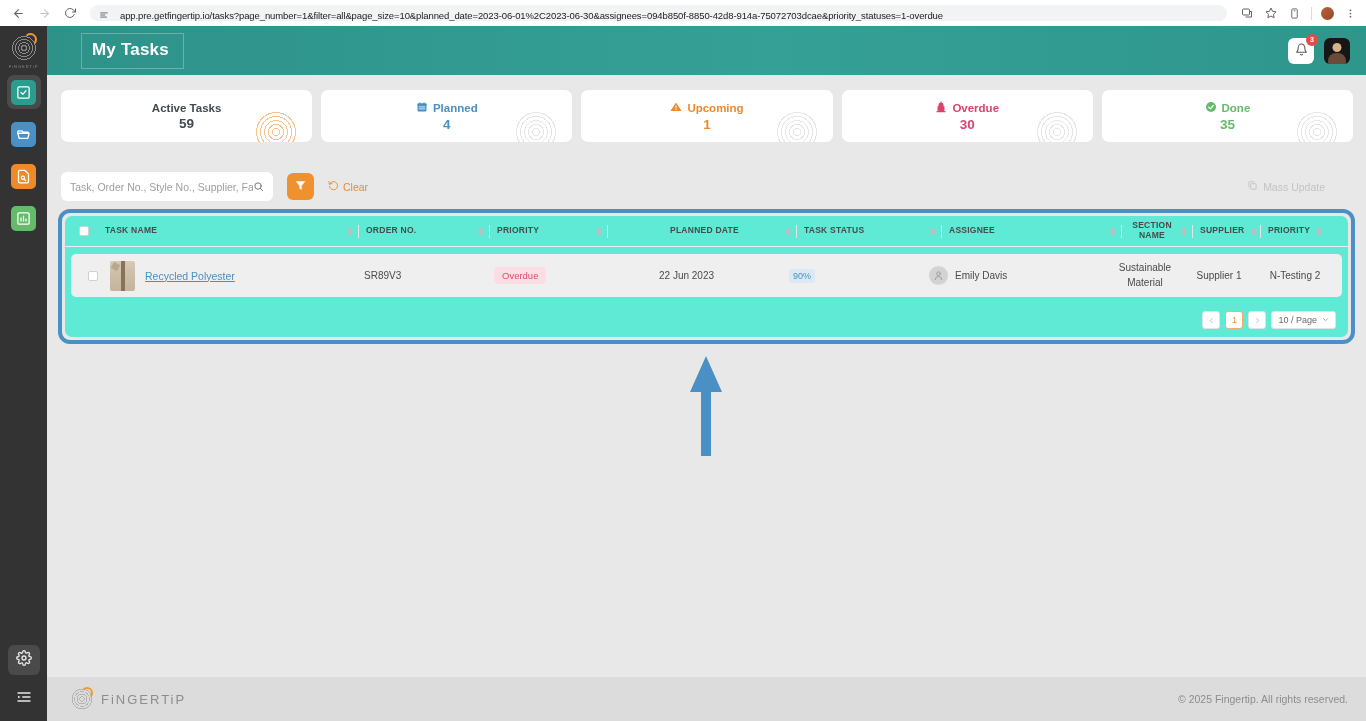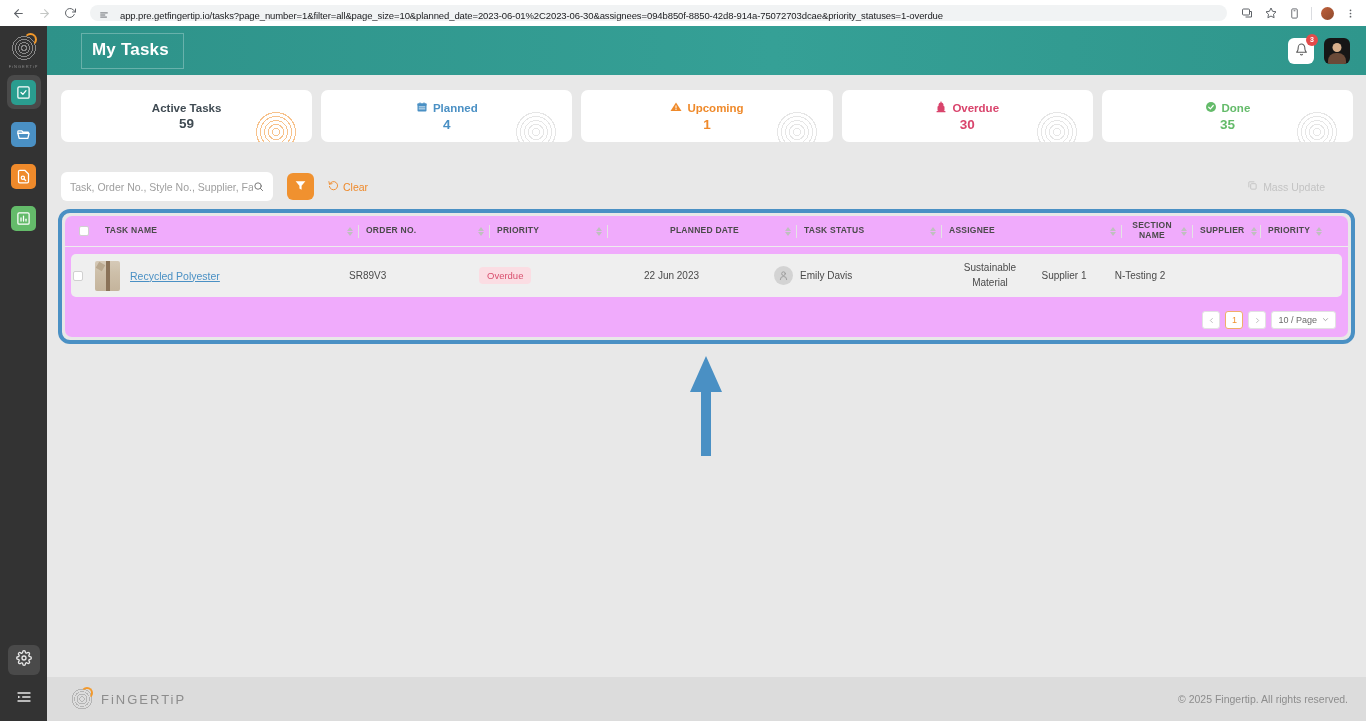--- a/index.html
+++ b/index.html
@@ -229,21 +229,21 @@
   
   .panel-highlight {
     position: absolute; left: 58px; top: 183px;
     width: 1297px; height: 135px;
     border: 4px solid #4a90c4;
     border-radius: 12px;
     padding: 3px;
   }
   .panel {
     width: 100%; height: 100%;
-    background: #f0abfc; border-radius: 7px;
+    background: #5eead4; border-radius: 7px;
     position: relative; overflow: hidden;
   }
   .thead {
     display: flex; align-items: center;
     height: 31px; padding: 0 0 0 14px;
     border-bottom: 1px solid #ededed;
   }
   .th {
     display: flex; align-items: center;
     font-size: 8.5px; font-weight: bold; color: #4a4a4a;
@@ -265,21 +265,21 @@
   .th-div { width: 1px; height: 13px; background: #e4e4e4; margin: 0 7px 0 5px; flex:0 0 auto; }
   .chk {
     width: 10px; height: 10px; border: 1px solid #d0d0d0;
     border-radius: 2px; background: #fff; flex: 0 0 auto;
   }
 
   .trow {
     display: flex; align-items: center;
     height: 43px; margin: 7px 6px 0 6px;
     background: #efefef; border-radius: 5px;
-    padding-left: 2px;
+    padding-left: 17px;
   }
   .td { display: flex; align-items: center; font-size: 10px; color: #4a4a4a; height: 100%; }
   .thumb {
     width: 25px; height: 30px; border-radius: 2px;
     background: linear-gradient(180deg,#d6cab8 0%,#cdbfa9 40%,#c4b49c 100%);
     position: relative; overflow: hidden; flex: 0 0 auto;
   }
   .thumb::before {
     content:""; position:absolute; left:50%; top:0; transform:translateX(-50%);
     width:4px; height:100%; background:#8a7258;
@@ -706,20 +706,23 @@
         <span class="chk"></span>
         <div class="td" style="width:254px; margin-left:12px; gap:10px;">
           <span class="thumb"></span>
           <a class="task-link" href="#">Recycled Polyester</a>
         </div>
         <div class="td" style="width:130px;">SR89V3</div>
         <div class="td" style="width:115px;">
           <span class="badge-overdue">Overdue</span>
         </div>
         <div class="td" style="width:130px; margin-left:50px;">22 Jun 2023</div>
+        <div class="td" style="width:140px;">
+          <span class="badge-pct">90%</span>
+        </div>
         <div class="td" style="width:178px;">
           <span class="avatar-sm">
             <svg width="11" height="11" viewBox="0 0 24 24" fill="none" stroke="#9a9a9a" stroke-width="2" stroke-linecap="round">
                 <circle cx="12" cy="8" r="4"></circle>
                 <path d="M5 21a7 7 0 0 1 14 0"></path>
               </svg>
           </span>
           <span>Emily Davis</span>
         </div>
         <div class="td two-line" style="width:76px; justify-content:center;">Sustainable

